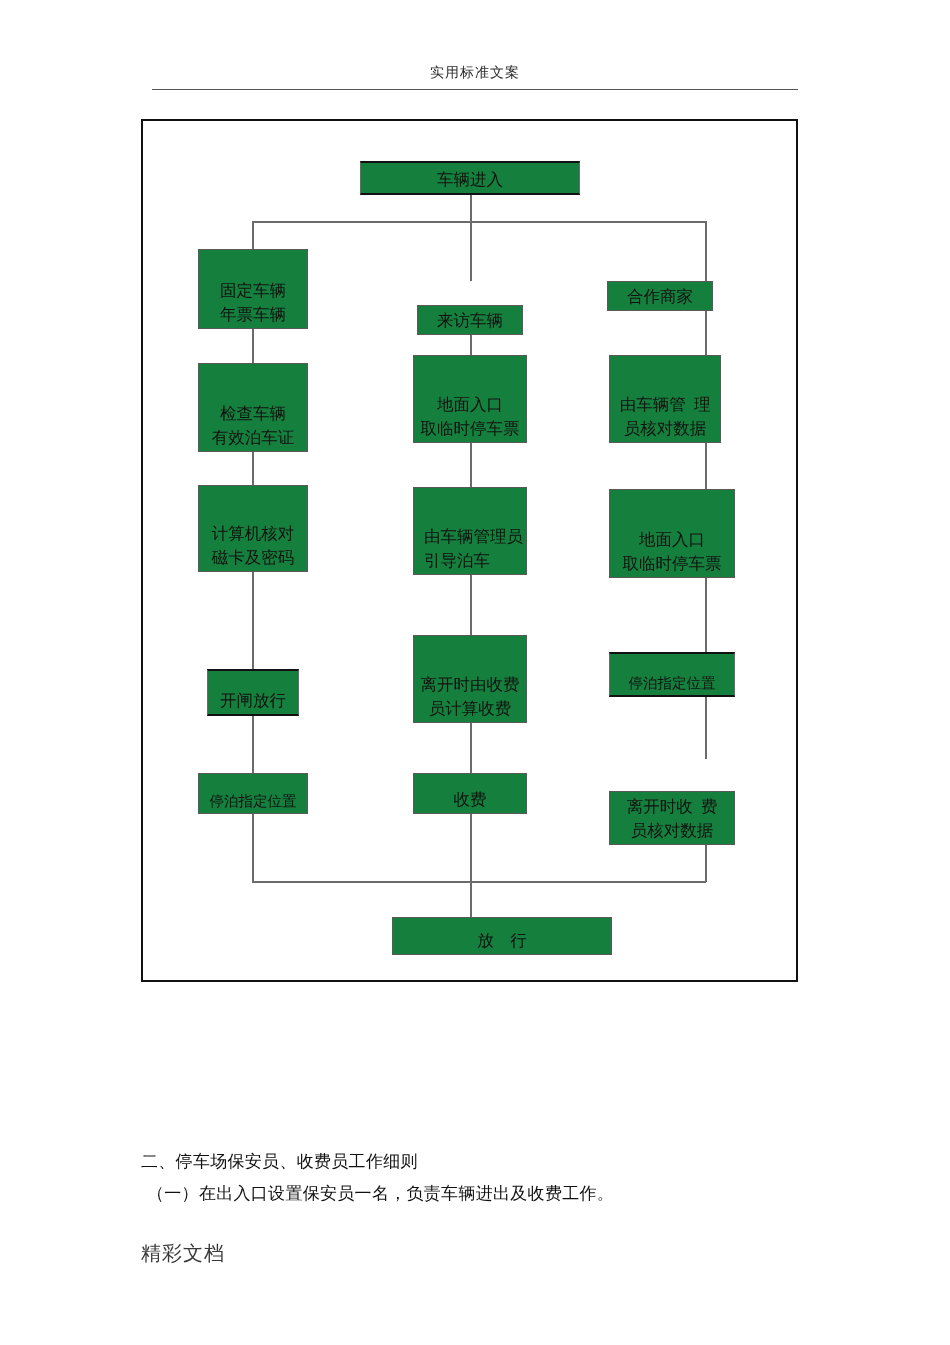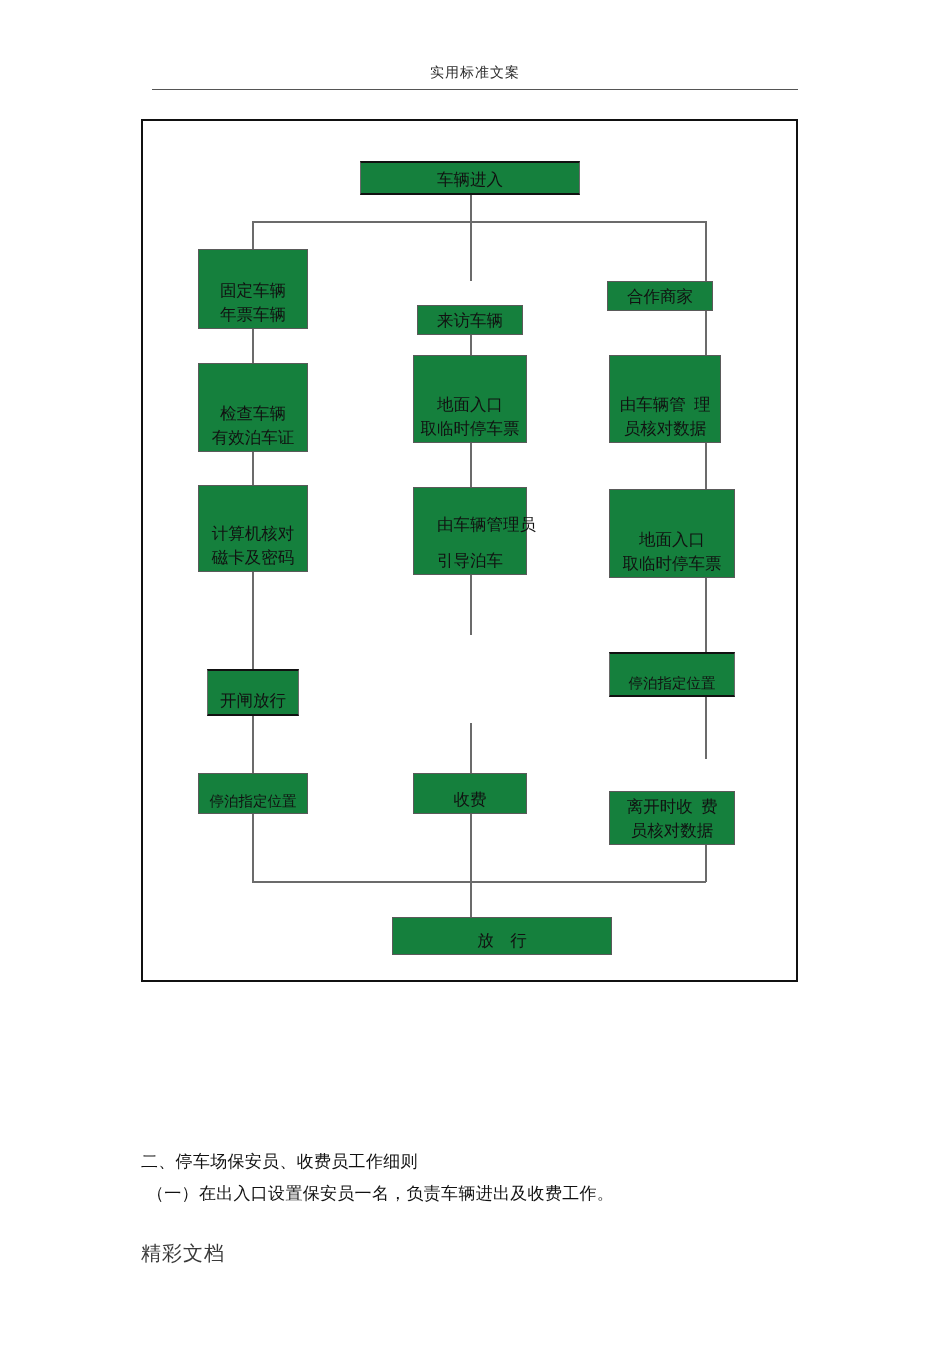--- a/index.html
+++ b/index.html
@@ -75,21 +75,21 @@
     z-index: 3;
   }
   .node.heavy {
     border-top: 2.4px solid #111;
     border-bottom: 2.4px solid #111;
     border-left: 1.2px solid #6a6a6a;
     border-right: 1.2px solid #6a6a6a;
   }
   .node.small-txt { font-size: 14.5px; }
   .node .ln { display: block; white-space: pre; }
-  .node.left-ln { align-items: flex-start; text-align: left; padding-left: 23px; gap: 12px; }
+  .node.left-ln { align-items: flex-start; text-align: left; padding-left: 10px; }
 
   
   .ln-v, .ln-h {
     position: absolute;
     background: #6b6b6b;
     z-index: 1;
   }
   .ln-v { width: 1.6px; }
   .ln-h { height: 1.6px; }
 
@@ -184,20 +184,24 @@
     <div class="node" style="left:270px; top:234px; width:114px; height:88px;">
       <span class="ln">地面入口</span>
       <span class="ln">取临时停车票</span>
     </div>
 
     <div class="node left-ln" style="left:270px; top:366px; width:114px; height:88px;">
       <span class="ln">由车辆管理员</span>
       <span class="ln">引导泊车</span>
     </div>
 
+    <div class="node" style="left:270px; top:514px; width:114px; height:88px;">
+      <span class="ln">离开时由收费</span>
+      <span class="ln">员计算收费</span>
+    </div>
 
     <div class="node" style="left:270px; top:652px; width:114px; height:41px;">
       <span class="ln">收费</span>
     </div>
 
     <div class="node" style="left:464px; top:160px; width:106px; height:30px;">
       <span class="ln">合作商家</span>
     </div>
 
     <div class="node" style="left:466px; top:234px; width:112px; height:88px;">

